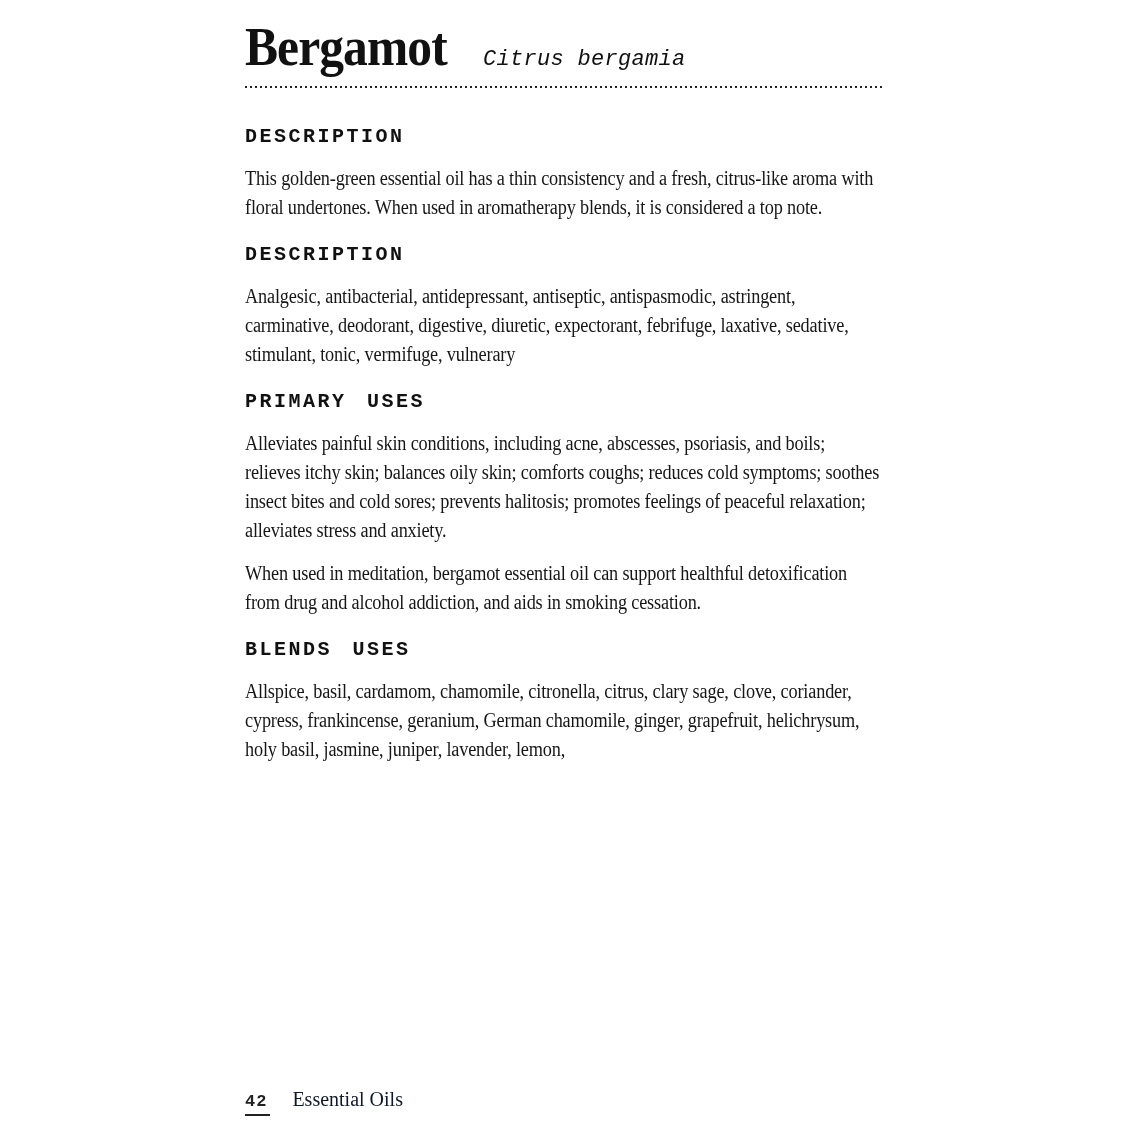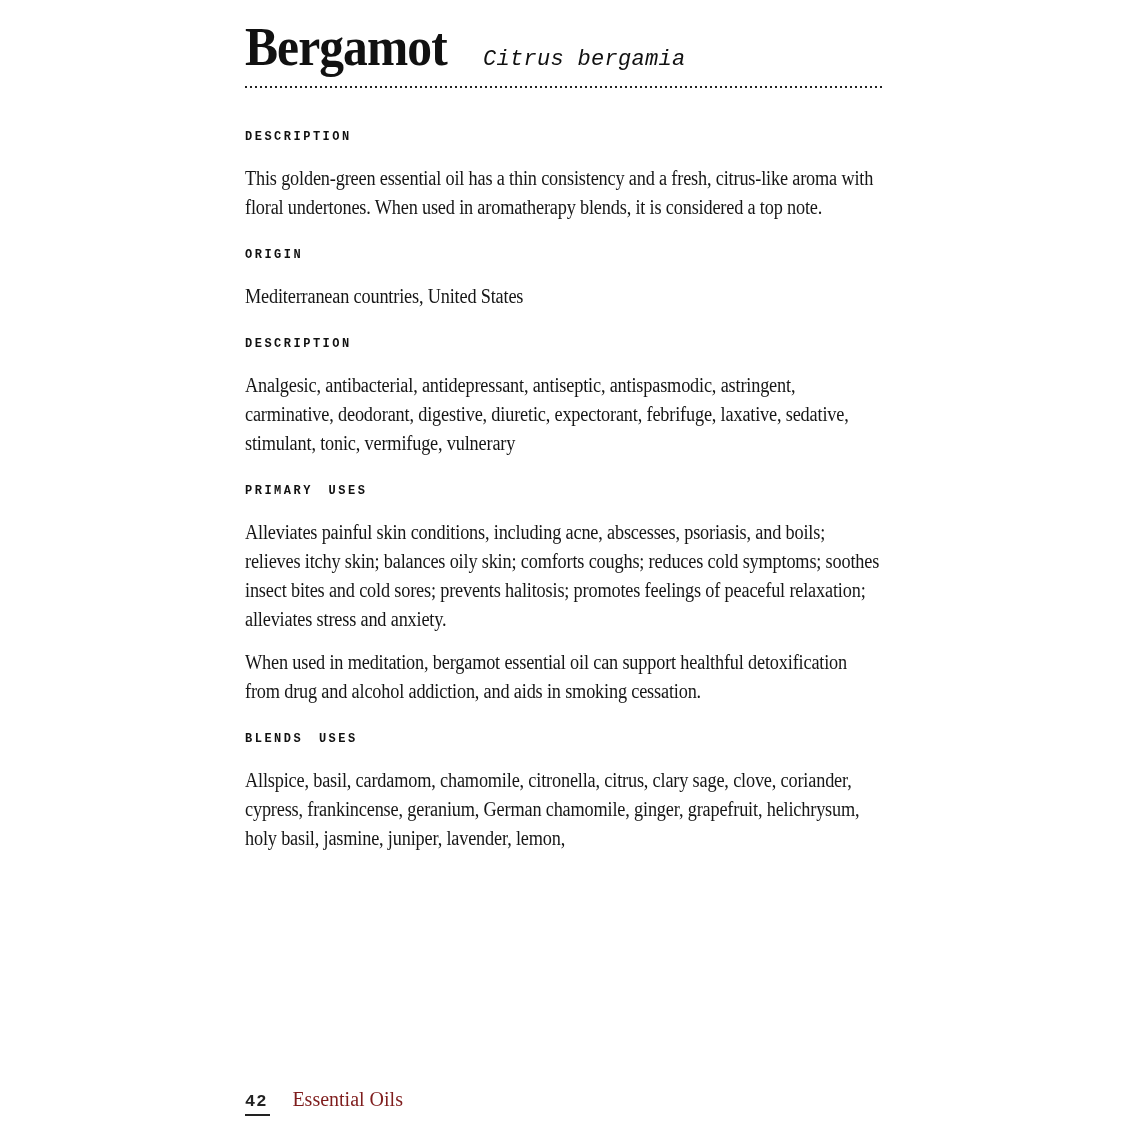--- a/index.html
+++ b/index.html
@@ -59,21 +59,21 @@
   main {
     display: block;
   }
   section {
     display: block;
   }
   h2.section-heading {
     margin: 24px 0 18px 0;
     font-family: "Liberation Mono", monospace;
     font-weight: 700;
-    font-size: 12px;
+    font-size: 20px;
     line-height: 18px;
     letter-spacing: 2.5px;
     word-spacing: 6px;
     color: #111111;
   }
   main section:first-child h2.section-heading {
     margin-top: 40px;
   }
   p.body-text {
     margin: 0 0 14px 0;
@@ -101,21 +101,21 @@
     font-size: 17px;
     letter-spacing: 1px;
     color: #222222;
     border-bottom: 2px solid #222222;
     padding: 0 3px 3px 0;
   }
   .book-name {
     margin-left: 22px;
     font-family: "Liberation Serif", serif;
     font-size: 20px;
-    color: #7f1d1d;
+    color: #0f172a;
   }
 </style>
 </head>
 <body>
 
 <div class="content">
 
   <header>
     <div class="title-row">
       <div class="title-wrap">
@@ -126,24 +126,20 @@
     <div class="dotted-rule"></div>
   </header>
 
   <main>
 
     <section>
       <h2 class="section-heading">DESCRIPTION</h2>
       <p class="body-text">This golden-green essential oil has a thin consistency and a fresh, citrus-like aroma with floral undertones. When used in aromatherapy blends, it is considered a top note.</p>
     </section>
 
-    <section>
-      <h2 class="section-heading">ORIGIN</h2>
-      <p class="body-text">Mediterranean countries, United States</p>
-    </section>
 
     <section>
       <h2 class="section-heading">DESCRIPTION</h2>
       <p class="body-text">Analgesic, antibacterial, antidepressant, antiseptic, antispasmodic, astringent, carminative, deodorant, digestive, diuretic, expectorant, febrifuge, laxative, sedative, stimulant, tonic, vermifuge, vulnerary</p>
     </section>
 
 
     <section>
       <h2 class="section-heading">PRIMARY USES</h2>
       <p class="body-text">Alleviates painful skin conditions, including acne, abscesses, psoriasis, and boils; relieves itchy skin; balances oily skin; comforts coughs; reduces cold symptoms; soothes insect bites and cold sores; prevents halitosis; promotes feelings of peaceful relaxation; alleviates stress and anxiety.</p>

